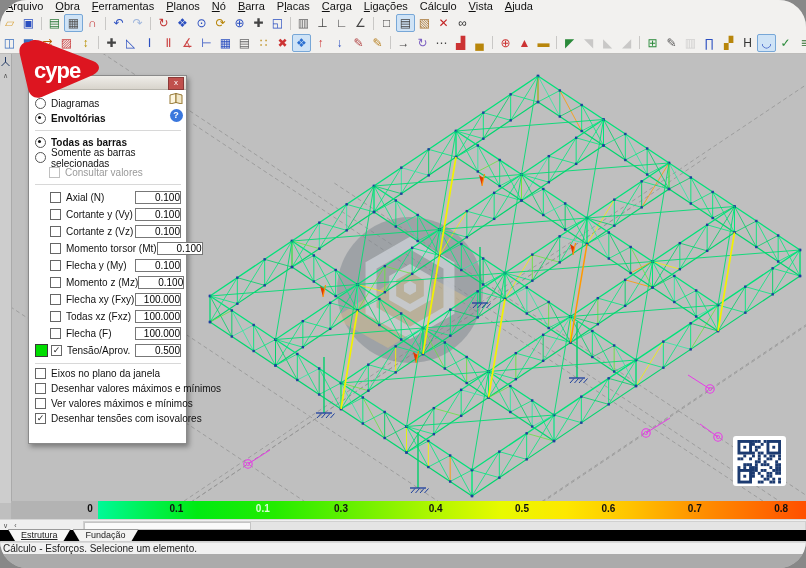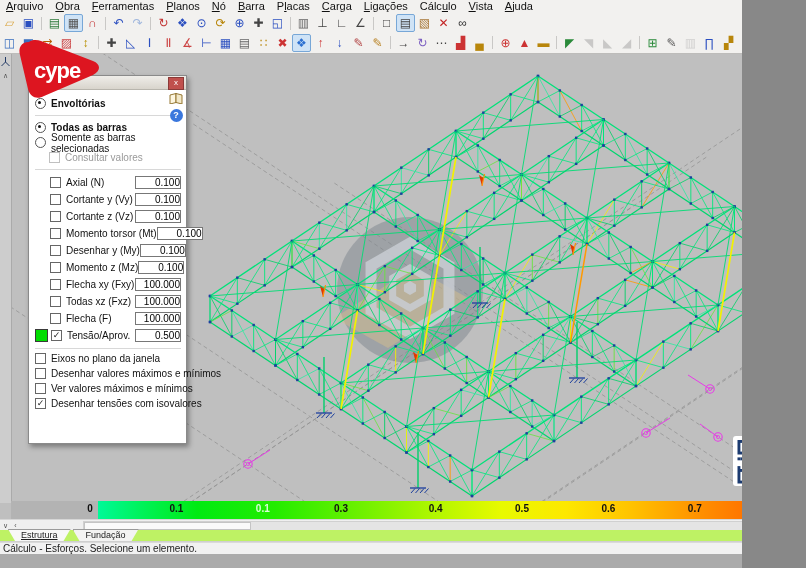--- a/index.html
+++ b/index.html
@@ -1,17 +1,17 @@
 <!DOCTYPE html>
 <html><head>
 <meta charset="utf-8">
 <style>
   html,body{margin:0;padding:0;background:#888;}
-  #app{position:relative;width:742px;height:568px;background:#bfbfbf;overflow:hidden;
-       font-family:"Liberation Sans",sans-serif;user-select:none;}
+  #app{position:relative;width:806px;height:568px;background:#bfbfbf;overflow:hidden;
+       font-family:"Liberation Sans",sans-serif;user-select:none;border-radius:27px;}
   
   .menubar{position:absolute;left:0;top:0;width:806px;height:14px;background:#f2f1ef;
            display:flex;align-items:center;font-size:11px;color:#111;z-index:6;}
   .menu-item{padding:0 6px;height:14px;line-height:13px;white-space:nowrap;cursor:default;}
   .menu-item u{text-decoration:underline;}
   .tb{position:absolute;left:0;width:806px;display:flex;align-items:center;background:#f2f1ef;z-index:6;}
   #tb1{top:14px;height:18px;}
   #tb2{top:32px;height:21px;border-bottom:1px solid #bdbcba;}
   .ico{width:17px;height:16px;flex:none;display:flex;align-items:center;justify-content:center;
        font-size:12px;line-height:14px;border:1px solid transparent;border-radius:2px;}
@@ -24,21 +24,21 @@
   .lstrip .chev{display:block;text-align:center;font-size:7px;color:#555;line-height:8px;}
   
   .scalebar{position:absolute;left:11px;top:501px;width:795px;height:18px;background:#b3b3b3;z-index:6;}
   .grad{position:absolute;left:87px;right:0;top:0;bottom:0;}
   .slabel{position:absolute;top:2px;transform:translateX(-50%);font-size:10px;font-weight:bold;color:#111;}
   .scrollrow{position:absolute;left:0;top:519px;width:806px;height:11px;background:#efefef;
              border-top:1px solid #d6d6d6;z-index:6;font-size:7px;color:#555;}
   .scroll-arrow{position:absolute;top:1px;width:9px;height:9px;text-align:center;line-height:9px;}
   .scroll-track{position:absolute;left:83px;right:0;top:1px;height:8px;background:#e4e4e4;border:1px solid #d0d0d0;}
   .scroll-thumb{position:absolute;left:0;top:0;width:165px;height:6px;background:#fafafa;border:1px solid #c4c4c4;}
-  .tabsrow{position:absolute;left:0;top:530px;width:806px;height:12px;background:#bef264;z-index:6;
+  .tabsrow{position:absolute;left:0;top:530px;width:806px;height:12px;background:#000000;z-index:6;
            display:flex;align-items:flex-end;padding-left:8px;border-bottom:1px solid #cfcfcf;box-sizing:border-box;}
   .tab{font-size:9px;color:#222;padding:0 12px;height:11px;line-height:11px;background:#f3f3f2;
        border:1px solid #9a9a9a;border-bottom:none;margin-right:2px;
        clip-path:polygon(0 0,100% 0,calc(100% - 7px) 100%,7px 100%);}
   .tab.active{text-decoration:underline;background:#f8f8f7;}
   .statusrow{position:absolute;left:0;top:542px;width:806px;height:12px;background:#f1f1f1;
              border-top:1px solid #dadada;font-size:10px;line-height:12px;color:#222;
              padding-left:3px;z-index:6;box-sizing:border-box;}
   .bottomstrip{position:absolute;left:0;top:554px;width:806px;height:14px;background:#ababab;z-index:6;}
   
@@ -1082,20 +1082,24 @@
     <div class="dlg-side">
       <svg width="14" height="11">
         <path d="M1,2 L7,0.5 L7,9.5 L1,11 Z" fill="#fdf6df" stroke="#8a6a20" stroke-width="0.9"></path>
         <path d="M13,2 L7,0.5 L7,9.5 L13,11 Z" fill="#f2e8c8" stroke="#8a6a20" stroke-width="0.9"></path>
       </svg>
       <div class="help-ico">?</div>
     </div>
     <div class="dlg-body">
       <div id="mode-radios">
           <div class="row">
+            <span class="radio"></span>
+            <span>Diagramas</span>
+          </div>
+          <div class="row">
             <span class="radio sel"></span>
             <span class="b">Envoltórias</span>
           </div>
         </div>
       <hr class="dsep">
       <div id="scope-radios">
           <div class="row">
             <span class="radio sel"></span>
             <span class="b">Todas as barras</span>
           </div>
@@ -1125,21 +1129,21 @@
             <span class="lbl">Cortante z (Vz)</span>
             <input class="vinput" value="0.100" style="">
           </div>
           <div class="vrow">
             <span class="cb"></span>
             <span class="lbl">Momento torsor (Mt)</span>
             <input class="vinput" value="0.100" style="">
           </div>
           <div class="vrow">
             <span class="cb"></span>
-            <span class="lbl">Desenhar y (My)</span>
+            <span class="lbl">Flecha y (My)</span>
             <input class="vinput" value="0.100" style="">
           </div>
           <div class="vrow">
             <span class="cb"></span>
             <span class="lbl">Momento z (Mz)</span>
             <input class="vinput" value="0.100" style="">
           </div>
           <div class="vrow">
             <span class="cb"></span>
             <span class="lbl">Flecha xy (Fxy)</span>

